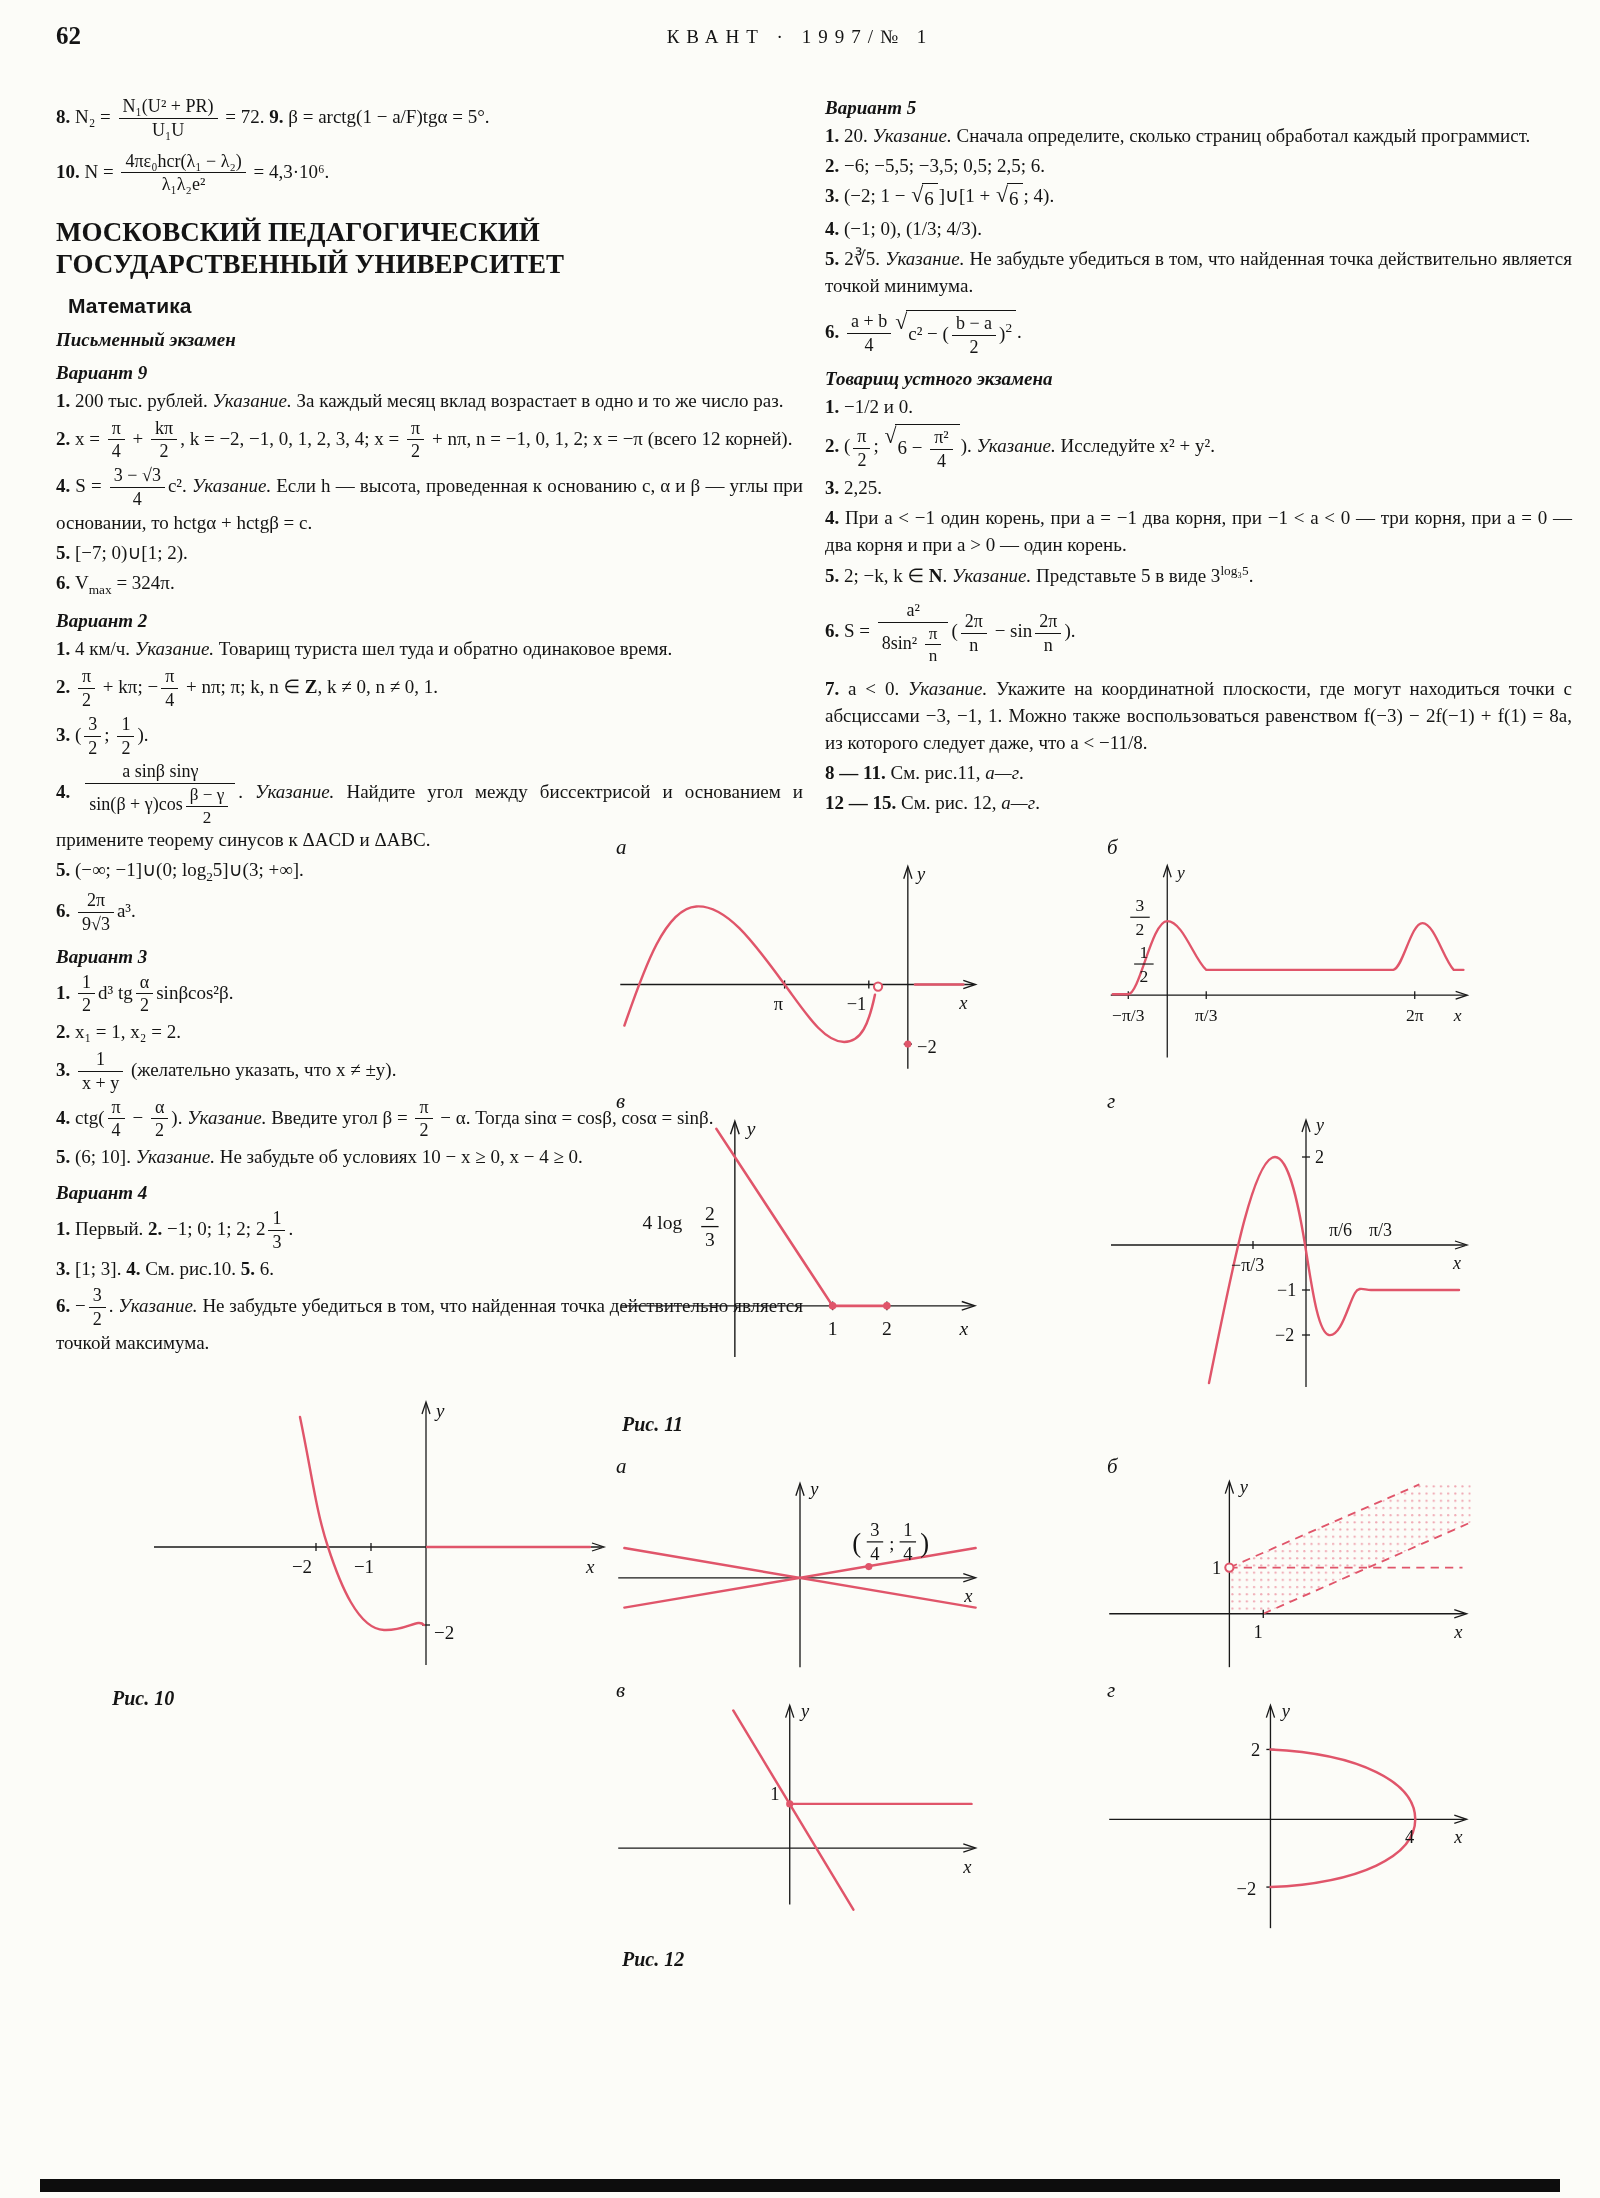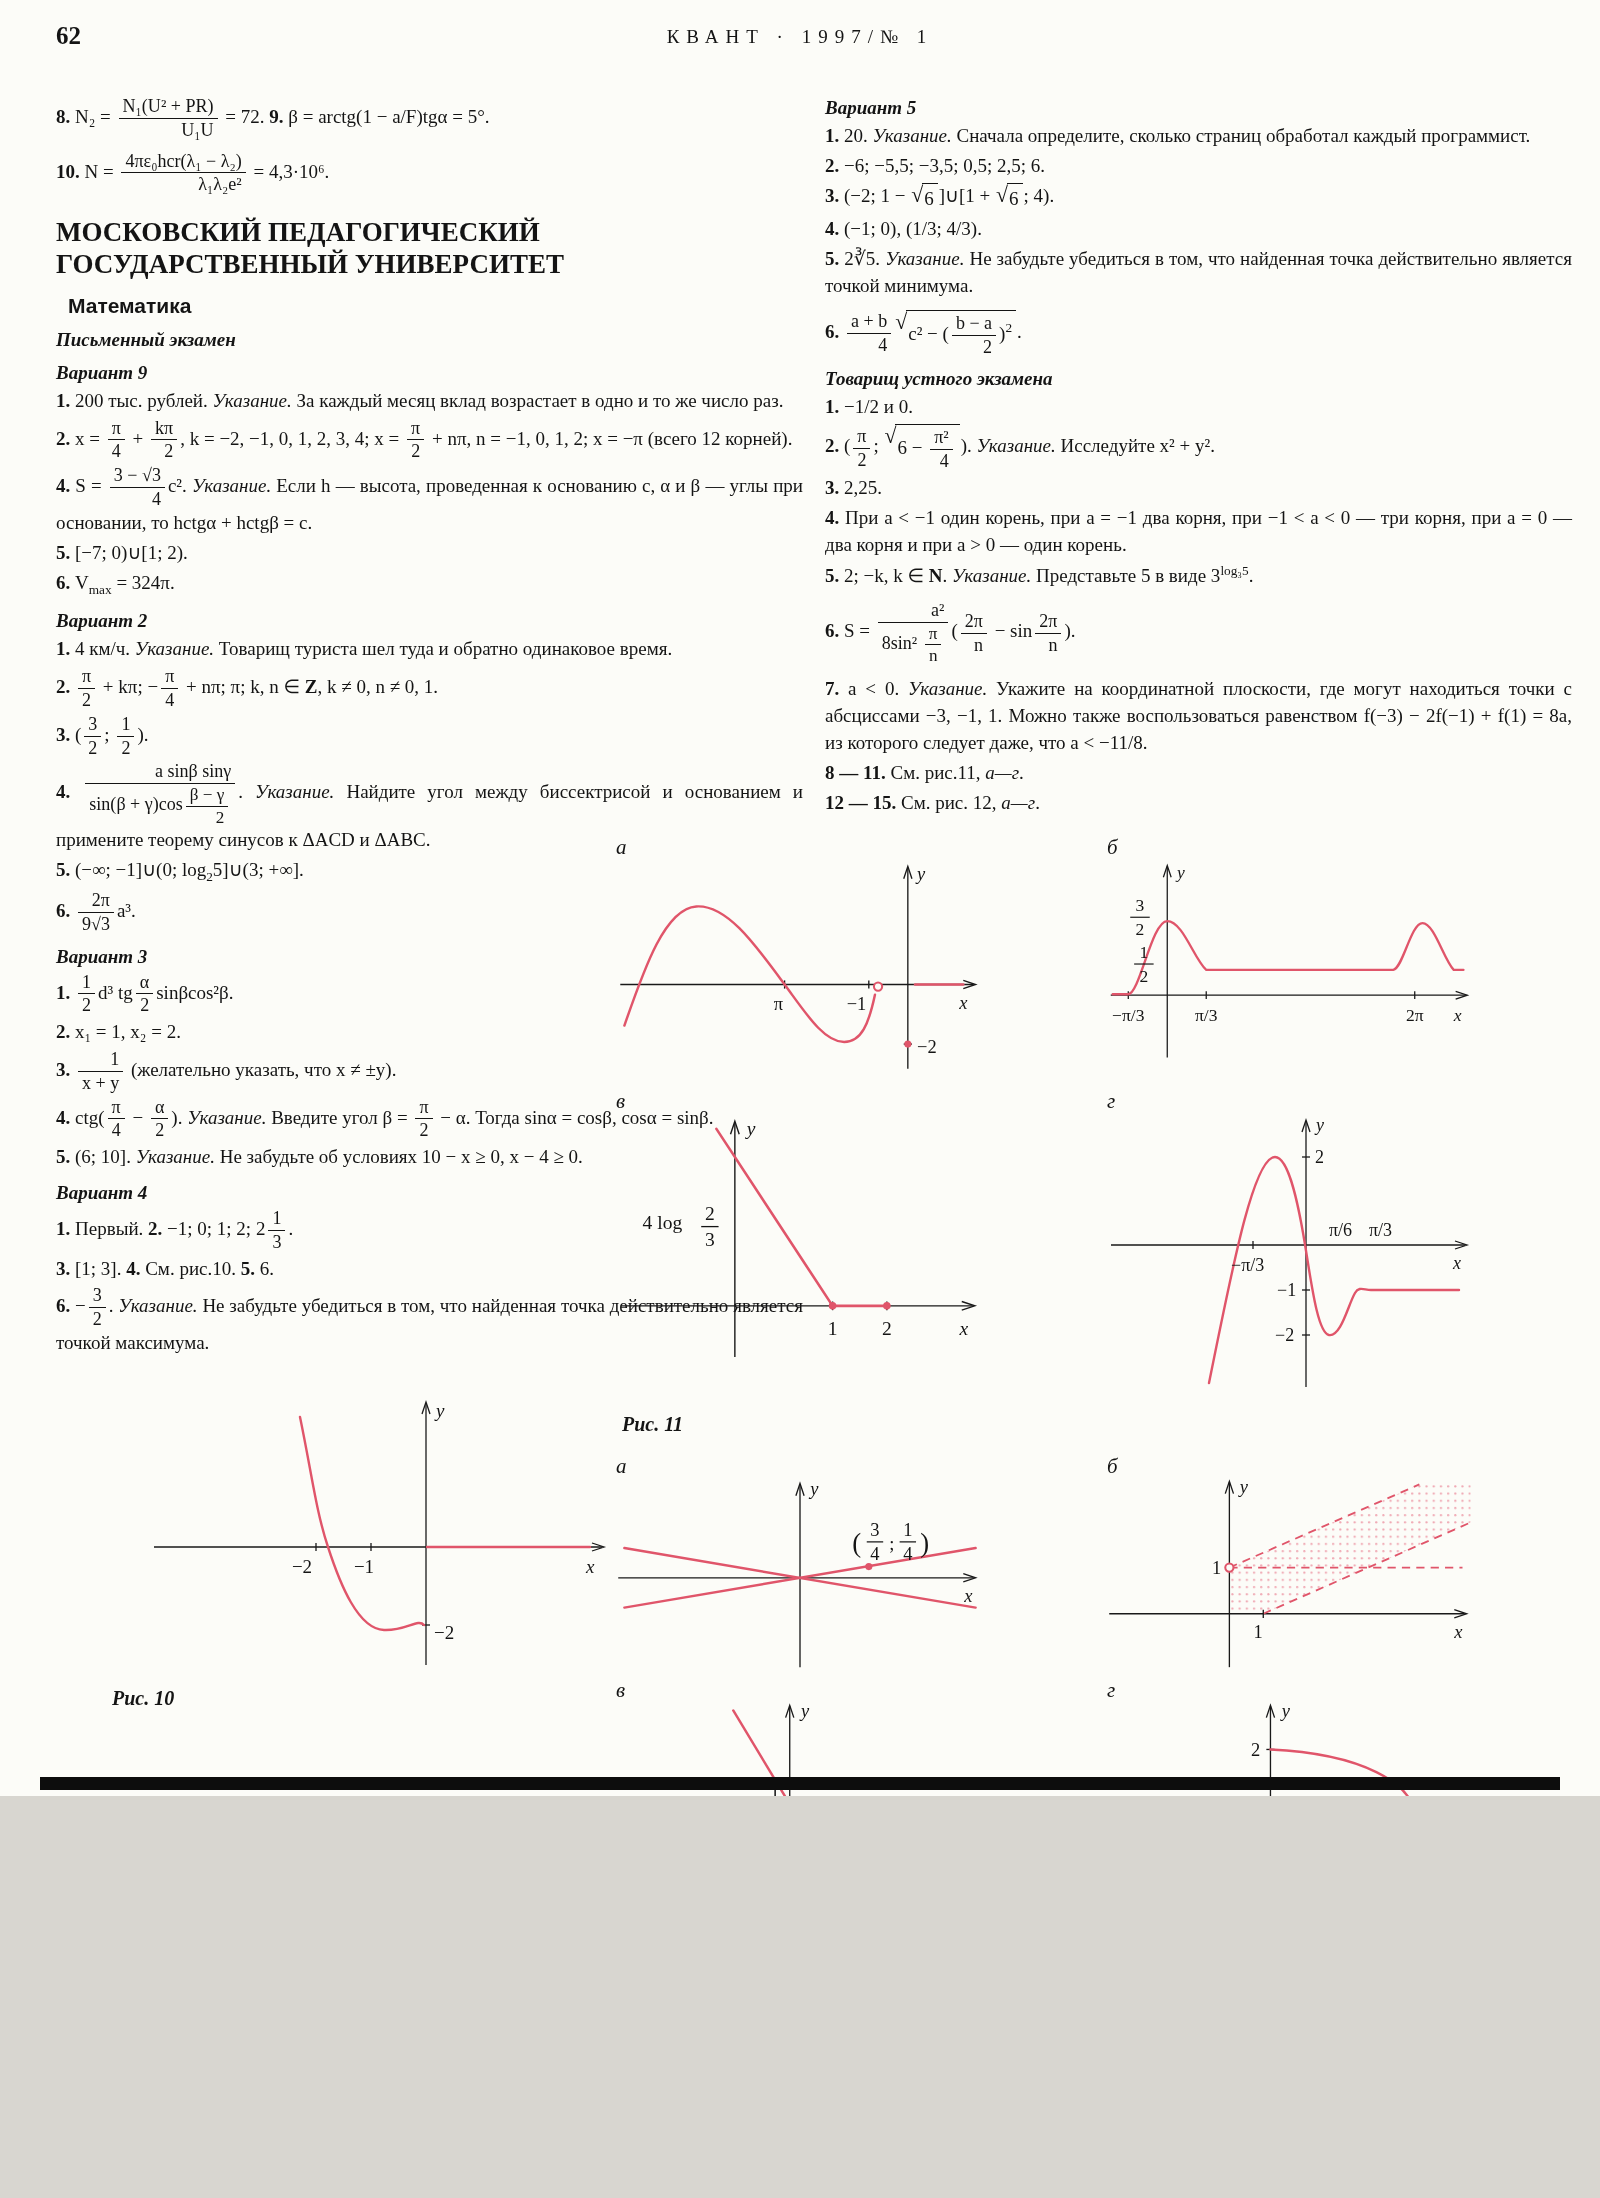--- a/index.html
+++ b/index.html
@@ -1,39 +1,39 @@
 <!DOCTYPE html>
 <html><head>
 <meta charset="utf-8">
 <style>
   html,body{margin:0;padding:0;background:#d8d6d0;}
   .page{
     position:relative;
-    width:1600px;height:1796px;
+    width:1600px;height:2198px;
     margin:0 auto;
     background:#fcfcf8;
     font-family:"Liberation Serif",serif;
     color:#141414;
     overflow:hidden;
   }
   
   .header{position:relative;padding:26px 60px 6px 56px;height:40px;}
   .page-num{position:absolute;left:56px;top:22px;font-size:25px;font-weight:bold;}
   .journal{position:absolute;left:0;right:0;top:26px;text-align:center;font-size:19px;letter-spacing:7px;}
   
   .columns{display:flex;gap:22px;padding:14px 28px 0 56px;}
   .col{flex:1;min-width:0;}
   .para{font-size:19px;line-height:1.42;margin:3px 0;text-align:justify;}
   .eq{margin:10px 0;text-align:left;}
   .ih{font-size:19px;font-style:italic;font-weight:bold;margin:11px 0 4px;}
   .h1{font-size:27px;font-weight:bold;line-height:1.18;margin:22px 0 13px;max-width:640px;}
   .h2{font-family:"Liberation Sans",sans-serif;font-weight:bold;font-size:21px;margin:2px 12px 8px;}
   sup{font-size:70%;}
   sub{font-size:70%;}
-  .frac{display:inline-block;vertical-align:middle;text-align:right;margin:0 3px;line-height:1.15;font-size:0.95em;}
+  .frac{display:inline-block;vertical-align:middle;text-align:center;margin:0 3px;line-height:1.15;font-size:0.95em;}
   .frac .fnum{display:block;padding:0 4px 1px;border-bottom:1.4px solid #141414;}
   .frac .fden{display:block;padding:1px 4px 0;}
   .sqrt{display:inline-flex;vertical-align:middle;align-items:flex-start;margin:0 1px;}
   .sqrt .rsign{font-size:1.15em;line-height:1;transform:translateY(2px);}
   .sqrt .rad{border-top:1.5px solid #141414;padding:2px 4px 0 2px;margin-left:-1px;}
   
   .figure10{margin:30px 0 0 70px;}
   .fig-caption{font-size:20px;font-weight:bold;font-style:italic;margin-top:6px;}
   .fig-grid{display:grid;grid-template-columns:1fr 1fr;column-gap:20px;row-gap:2px;
             margin-left:-215px;width:calc(100% + 215px);margin-top:18px;}

